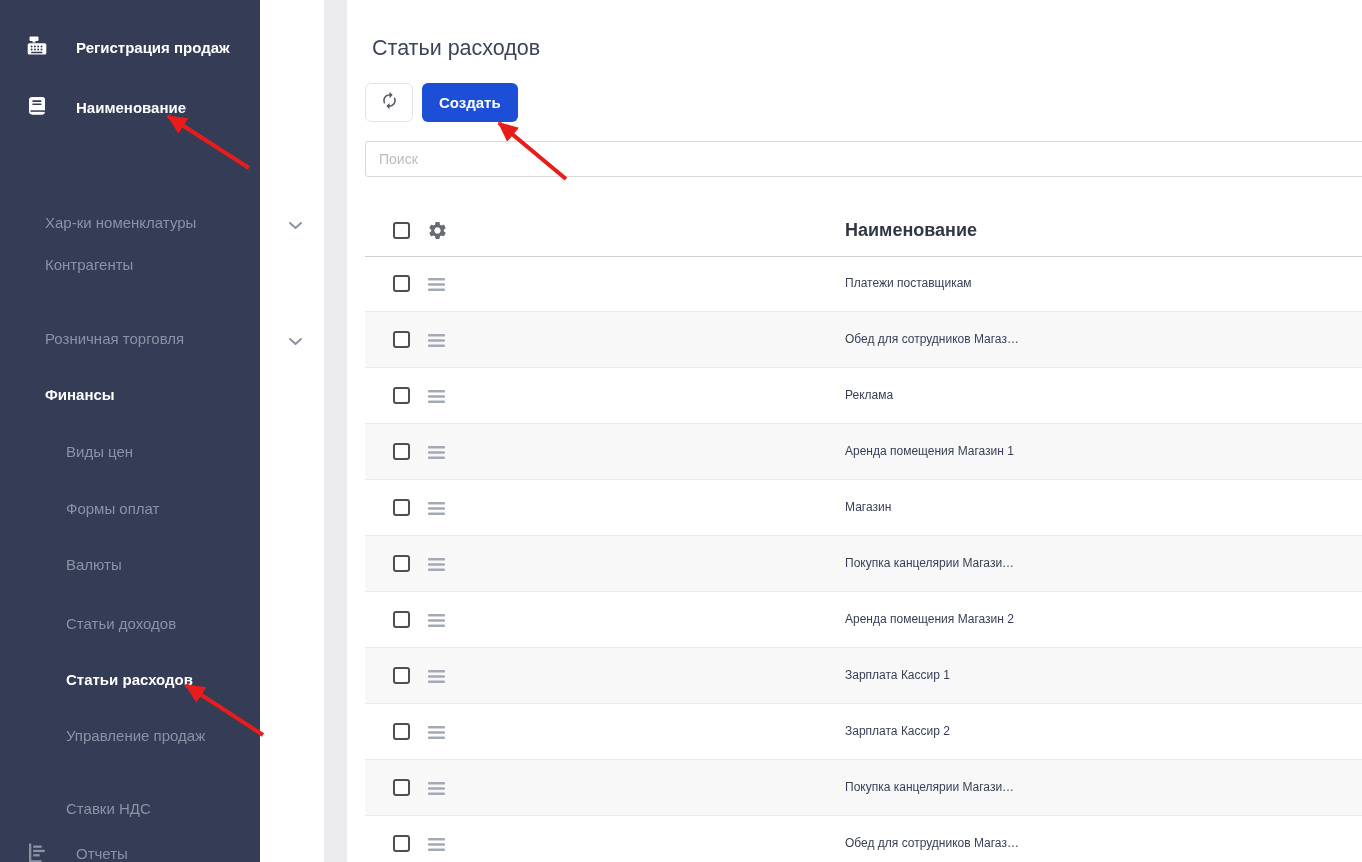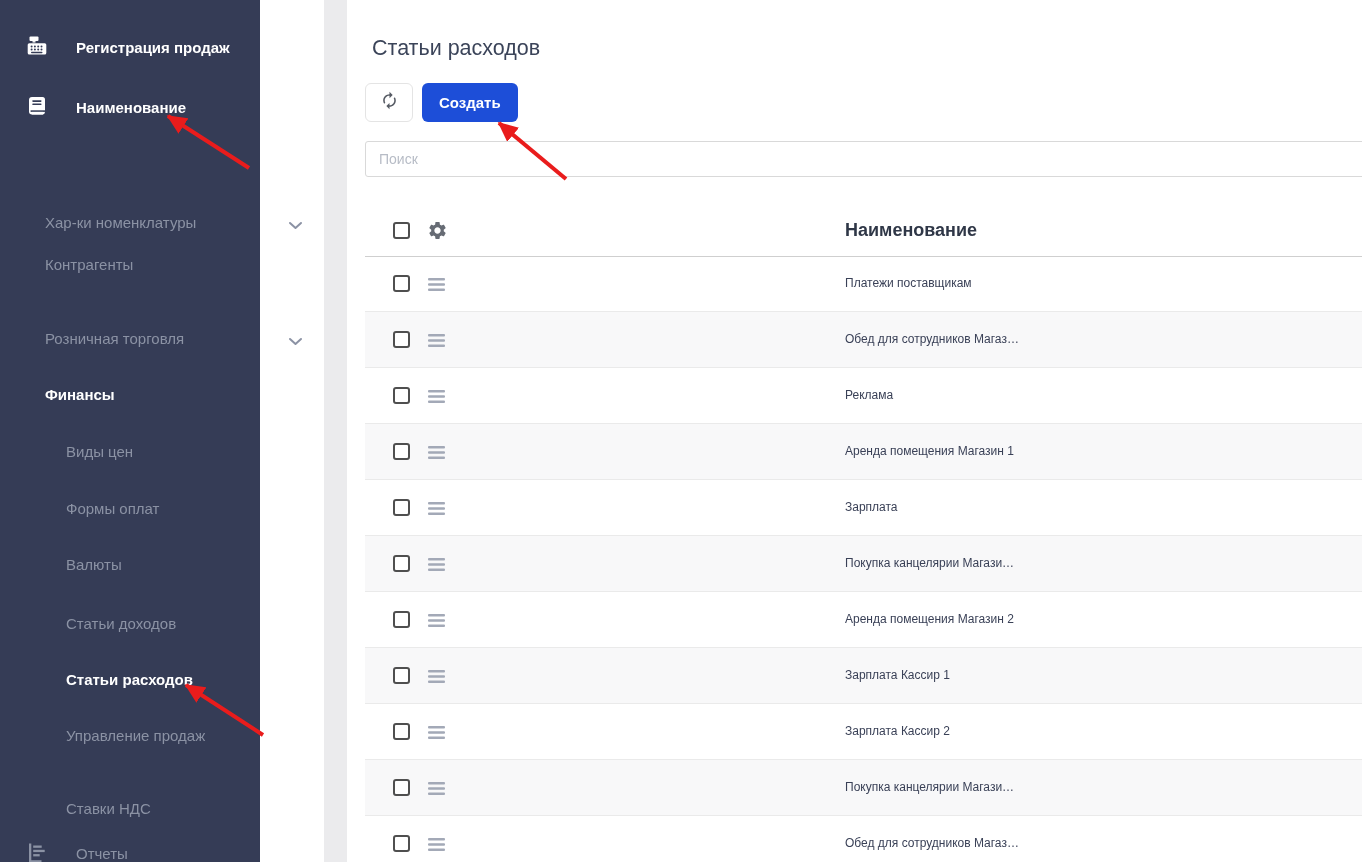--- a/index.html
+++ b/index.html
@@ -247,21 +247,21 @@
     <span class="cbx"></span>
     <span class="drag">
       <svg width="17" height="13" viewBox="0 0 17 13">
             <g fill="#a3a9b7">
               <rect x="0" y="0" width="17" height="2.6" rx="1"></rect>
               <rect x="0" y="5.2" width="17" height="2.6" rx="1"></rect>
               <rect x="0" y="10.4" width="17" height="2.6" rx="1"></rect>
             </g>
           </svg>
     </span>
-    <span class="cellname">Зарплата</span>
+    <span class="cellname">Магазин</span>
   </div>
       <div class="trow alt">
     <span class="cbx"></span>
     <span class="drag">
       <svg width="17" height="13" viewBox="0 0 17 13">
             <g fill="#a3a9b7">
               <rect x="0" y="0" width="17" height="2.6" rx="1"></rect>
               <rect x="0" y="5.2" width="17" height="2.6" rx="1"></rect>
               <rect x="0" y="10.4" width="17" height="2.6" rx="1"></rect>
             </g>

